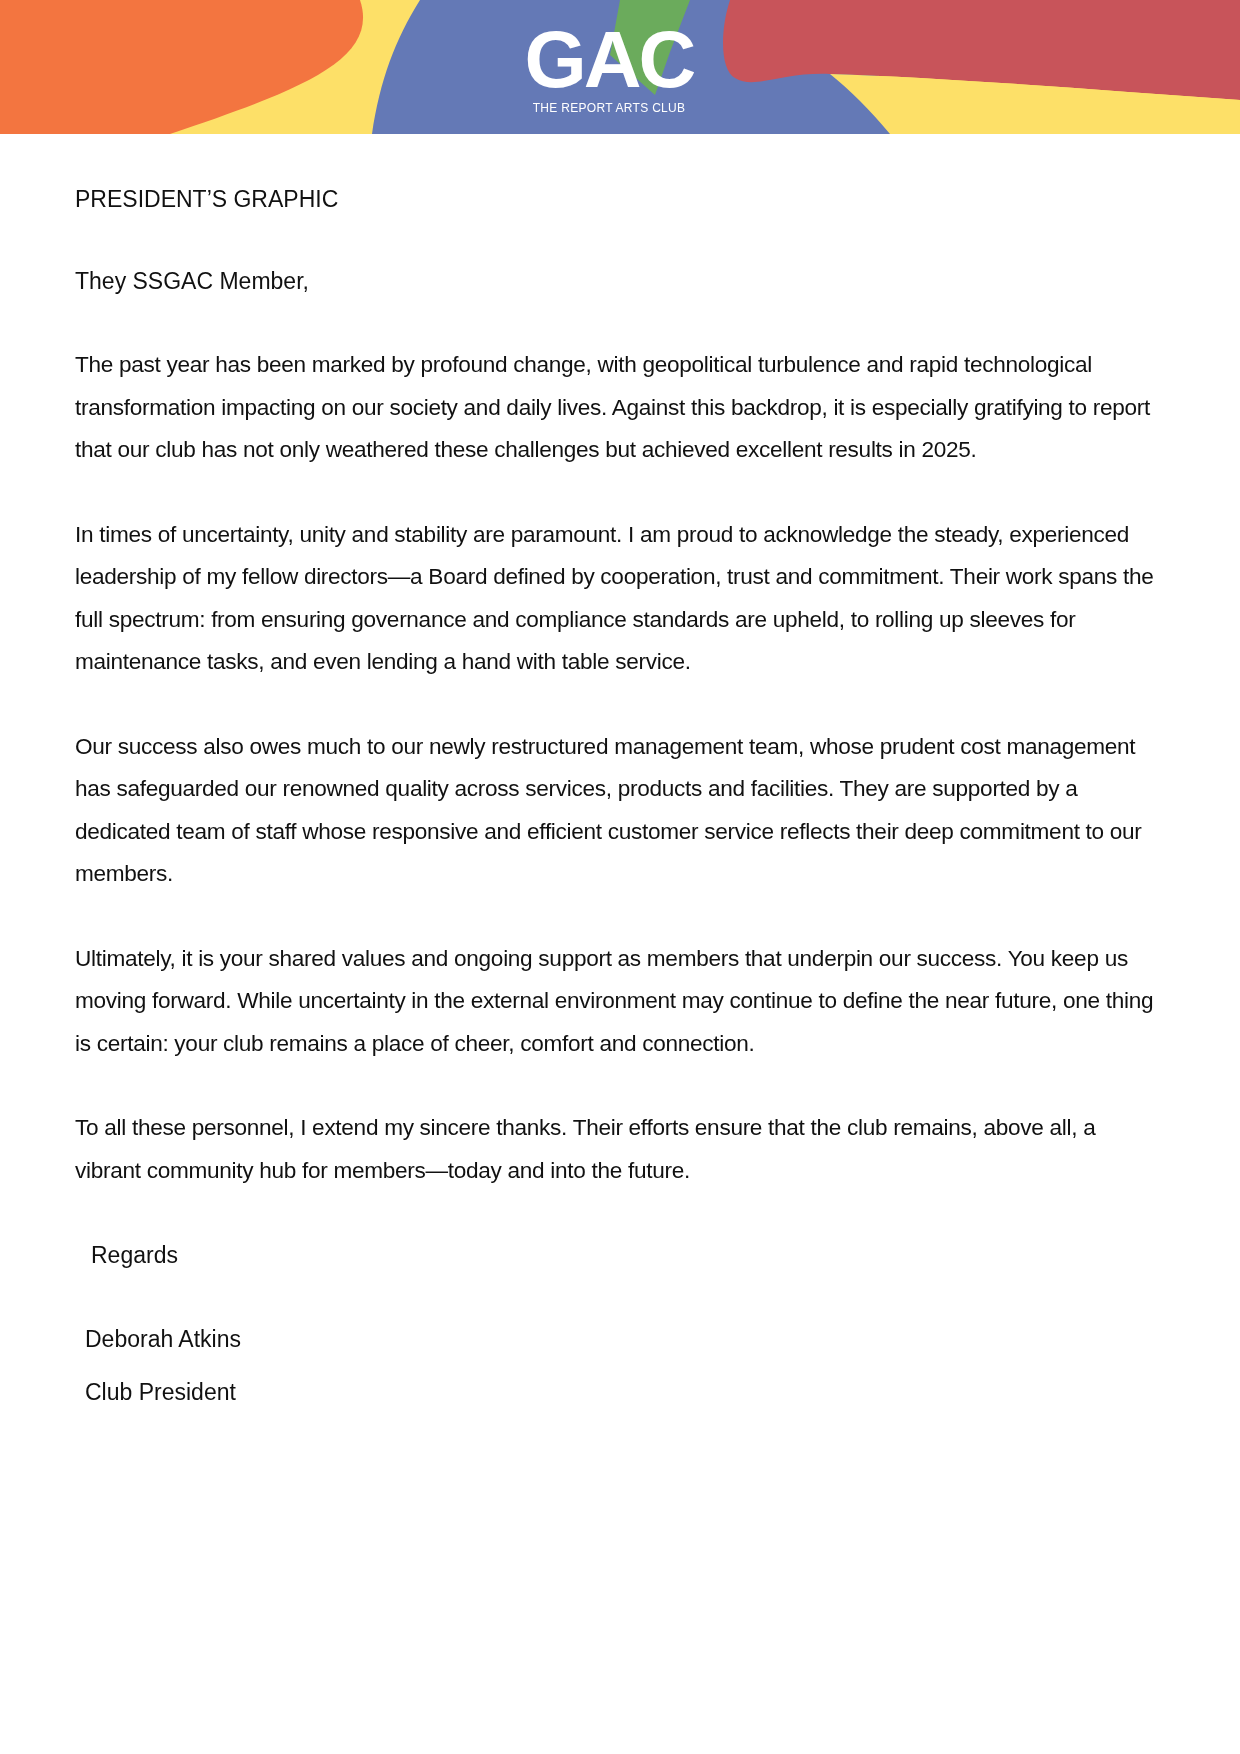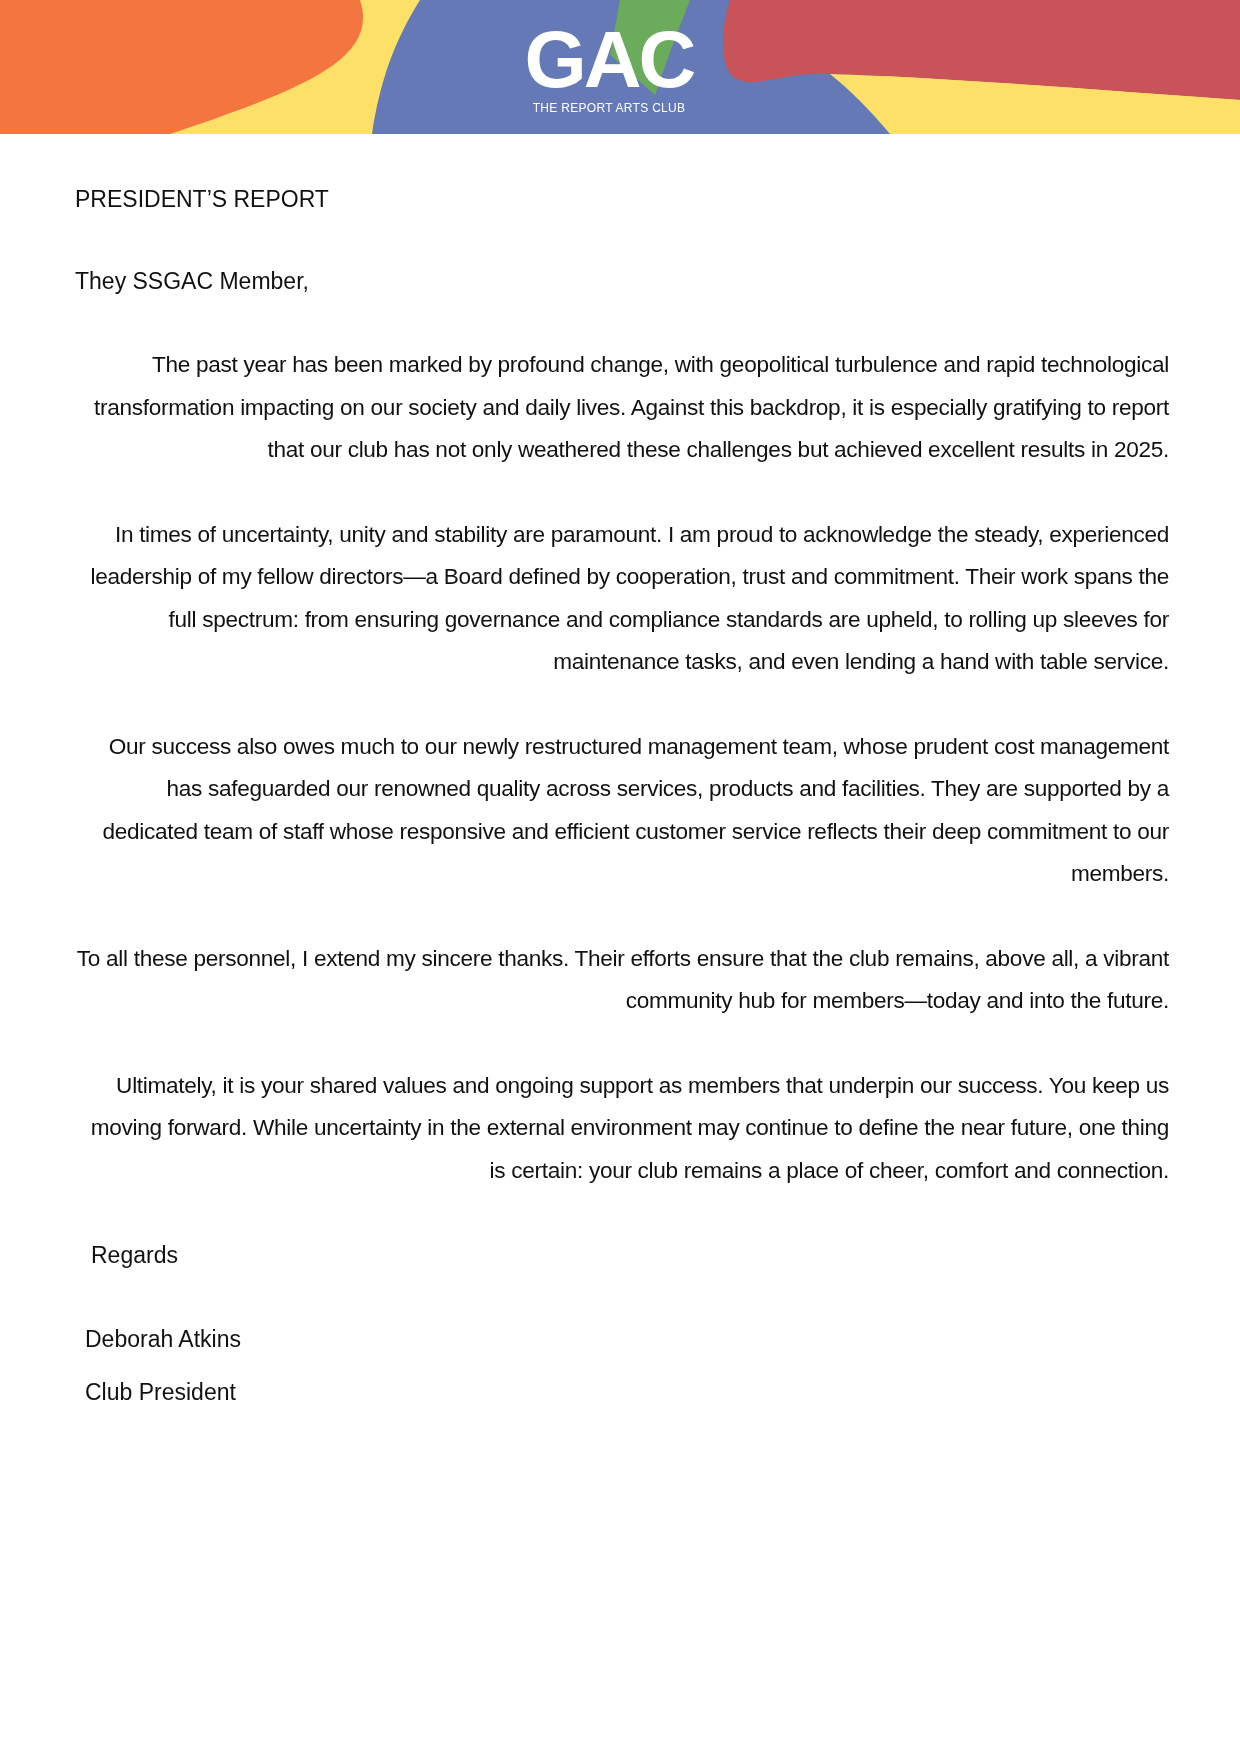--- a/index.html
+++ b/index.html
@@ -10,21 +10,21 @@
     .logo { position: absolute; left: 0; top: 0; width: 1240px; height: 134px; pointer-events: none; padding-left: 31px; }
     .logo-text { position: absolute; left: 514px; top: 20px; width: 190px; text-align: center;
                  color: #ffffff; font-weight: bold; font-size: 80px; line-height: 80px;
                  letter-spacing: -3px; font-family: "Liberation Sans", sans-serif; }
     .logo-sub { position: absolute; left: 494px; top: 101px; width: 230px; text-align: center;
                 color: #ffffff; font-size: 12px; line-height: 14px; letter-spacing: 0.3px;
                 font-family: "Liberation Sans", sans-serif; }
     .content { position: absolute; left: 75px; top: 178px; width: 1100px; }
     .title { font-size: 23px; line-height: 42px; margin: 0 0 40px 0; font-weight: normal; }
     .greeting { font-size: 23px; line-height: 42px; margin: 0 0 42px 0; }
-    .para { font-size: 22.6px; line-height: 42.5px; margin: 0 6px 42px 0; letter-spacing: -0.3px; text-align: right; }
+    .para { font-size: 22.6px; line-height: 42.5px; margin: 0 12px 42px 0; letter-spacing: -0.3px; }
     .closing { font-size: 23px; line-height: 42px; margin: 0 0 42px 16px; }
     .sig { font-size: 23px; line-height: 43px; margin: 10px; }
   </style>
 </head>
 <body>
 
 <div class="header">
   <svg width="1240" height="134" viewBox="0 0 1240 134">
     <rect x="0" y="0" width="1240" height="134" fill="#FDE068"></rect>
     <path d="M0,0 L360,0 C380,60 300,90 170,134 L0,134 Z" fill="#F37540"></path>
@@ -33,23 +33,23 @@
     <path d="M730,0 L1240,0 L1240,100 C1100,90 950,78 830,74 C780,72 755,90 735,78 C720,70 720,30 730,0 Z" fill="#C8545A"></path>
     <path d="M830,74 C950,78 1100,90 1240,100 L1240,134 L890,134 C870,110 850,90 830,74 Z" fill="#FDE068"></path>
   </svg>
   <div class="logo">
     <div class="logo-text">GAC</div>
     <div class="logo-sub">THE REPORT ARTS CLUB</div>
   </div>
 </div>
 
 <div class="content">
-  <h1 class="title">PRESIDENT’S REPORT</h1>
+  <h1 class="title">PRESIDENT’S GRAPHIC</h1>
   <p class="greeting">They SSGAC Member,</p>
   <p class="para">The past year has been marked by profound change, with geopolitical turbulence and rapid technological transformation impacting on our society and daily lives. Against this backdrop, it is especially gratifying to report that our club has not only weathered these challenges but achieved excellent results in 2025.</p>
   <p class="para">In times of uncertainty, unity and stability are paramount. I am proud to acknowledge the steady, experienced leadership of my fellow directors—a Board defined by cooperation, trust and commitment. Their work spans the full spectrum: from ensuring governance and compliance standards are upheld, to rolling up sleeves for maintenance tasks, and even lending a hand with table service.</p>
   <p class="para">Our success also owes much to our newly restructured management team, whose prudent cost management has safeguarded our renowned quality across services, products and facilities. They are supported by a dedicated team of staff whose responsive and efficient customer service reflects their deep commitment to our members.</p>
+  <p class="para">Ultimately, it is your shared values and ongoing support as members that underpin our success. You keep us moving forward. While uncertainty in the external environment may continue to define the near future, one thing is certain: your club remains a place of cheer, comfort and connection.</p>
   <p class="para">To all these personnel, I extend my sincere thanks. Their efforts ensure that the club remains, above all, a vibrant community hub for members—today and into the future.</p>
-  <p class="para">Ultimately, it is your shared values and ongoing support as members that underpin our success. You keep us moving forward. While uncertainty in the external environment may continue to define the near future, one thing is certain: your club remains a place of cheer, comfort and connection.</p>
   <p class="closing">Regards</p>
   <p class="sig">Deborah Atkins</p>
   <p class="sig">Club President</p>
 </div>
 
 </body></html>

